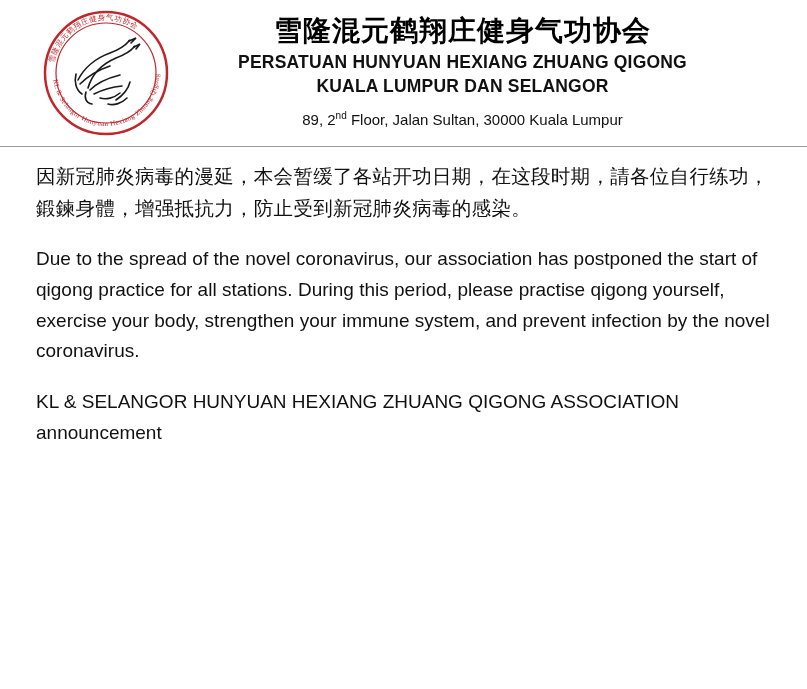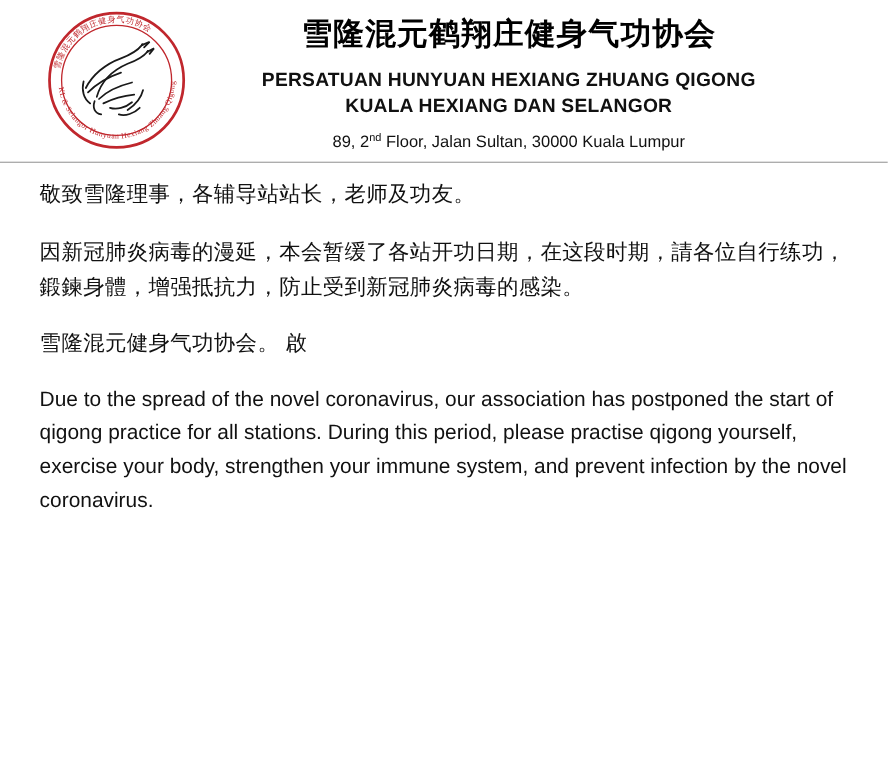--- a/index.html
+++ b/index.html
@@ -49,21 +49,21 @@
     line-height: 1.2;
     color: #000000;
     white-space: nowrap;
   }
   .org-en1, .org-en2 {
     font-size: 17.5px;
     font-weight: bold;
     letter-spacing: 0.2px;
     line-height: 1.35;
     color: #111111;
-    margin-top: 13px;
+    margin-top: 3px;
   }
   .org-en2 { margin-top: 1px; }
   .org-addr {
     font-size: 15px;
     color: #111111;
     margin-top: 10px;
     line-height: 1.3;
   }
   .org-addr sup {
     font-size: 10px;
@@ -140,28 +140,27 @@
         <g fill="#1a1a1a">
           <circle cx="104.5" cy="38.5" r="1.1"></circle>
           <circle cx="99.5" cy="32.5" r="1.1"></circle>
         </g>
       </svg>
     </div>
 
     <div class="head-text">
       <div class="org-cn">雪隆混元鹤翔庄健身气功协会</div>
       <div class="org-en1">PERSATUAN HUNYUAN HEXIANG ZHUANG QIGONG</div>
-      <div class="org-en2">KUALA HEXIANG DAN SELANGOR</div>
+      <div class="org-en2">KUALA LUMPUR DAN SELANGOR</div>
       <div class="org-addr"><span>89, 2</span><sup>nd</sup><span> Floor, Jalan Sultan, 30000 Kuala Lumpur</span></div>
     </div>
 
   </div>
 
   <hr class="rule">
 
   <div class="body-wrap">
-    <p class="cn">敬致雪隆理事，各辅导站站长，老师及功友。</p>
     <p class="cn">因新冠肺炎病毒的漫延，本会暂缓了各站开功日期，在这段时期，請各位自行练功，鍛鍊身體，增强抵抗力，防止受到新冠肺炎病毒的感染。</p>
-    <p class="cn sig-cn">雪隆混元健身气功协会。 啟</p>
     <p class="en">Due to the spread of the novel coronavirus, our association has postponed the start of qigong practice for all stations. During this period, please practise qigong yourself, exercise your body, strengthen your immune system, and prevent infection by the novel coronavirus.</p>
+    <p class="en en-block-last">KL &amp; SELANGOR HUNYUAN HEXIANG ZHUANG QIGONG ASSOCIATION announcement</p>
   </div>
 
 </div>
 
 </body></html>

